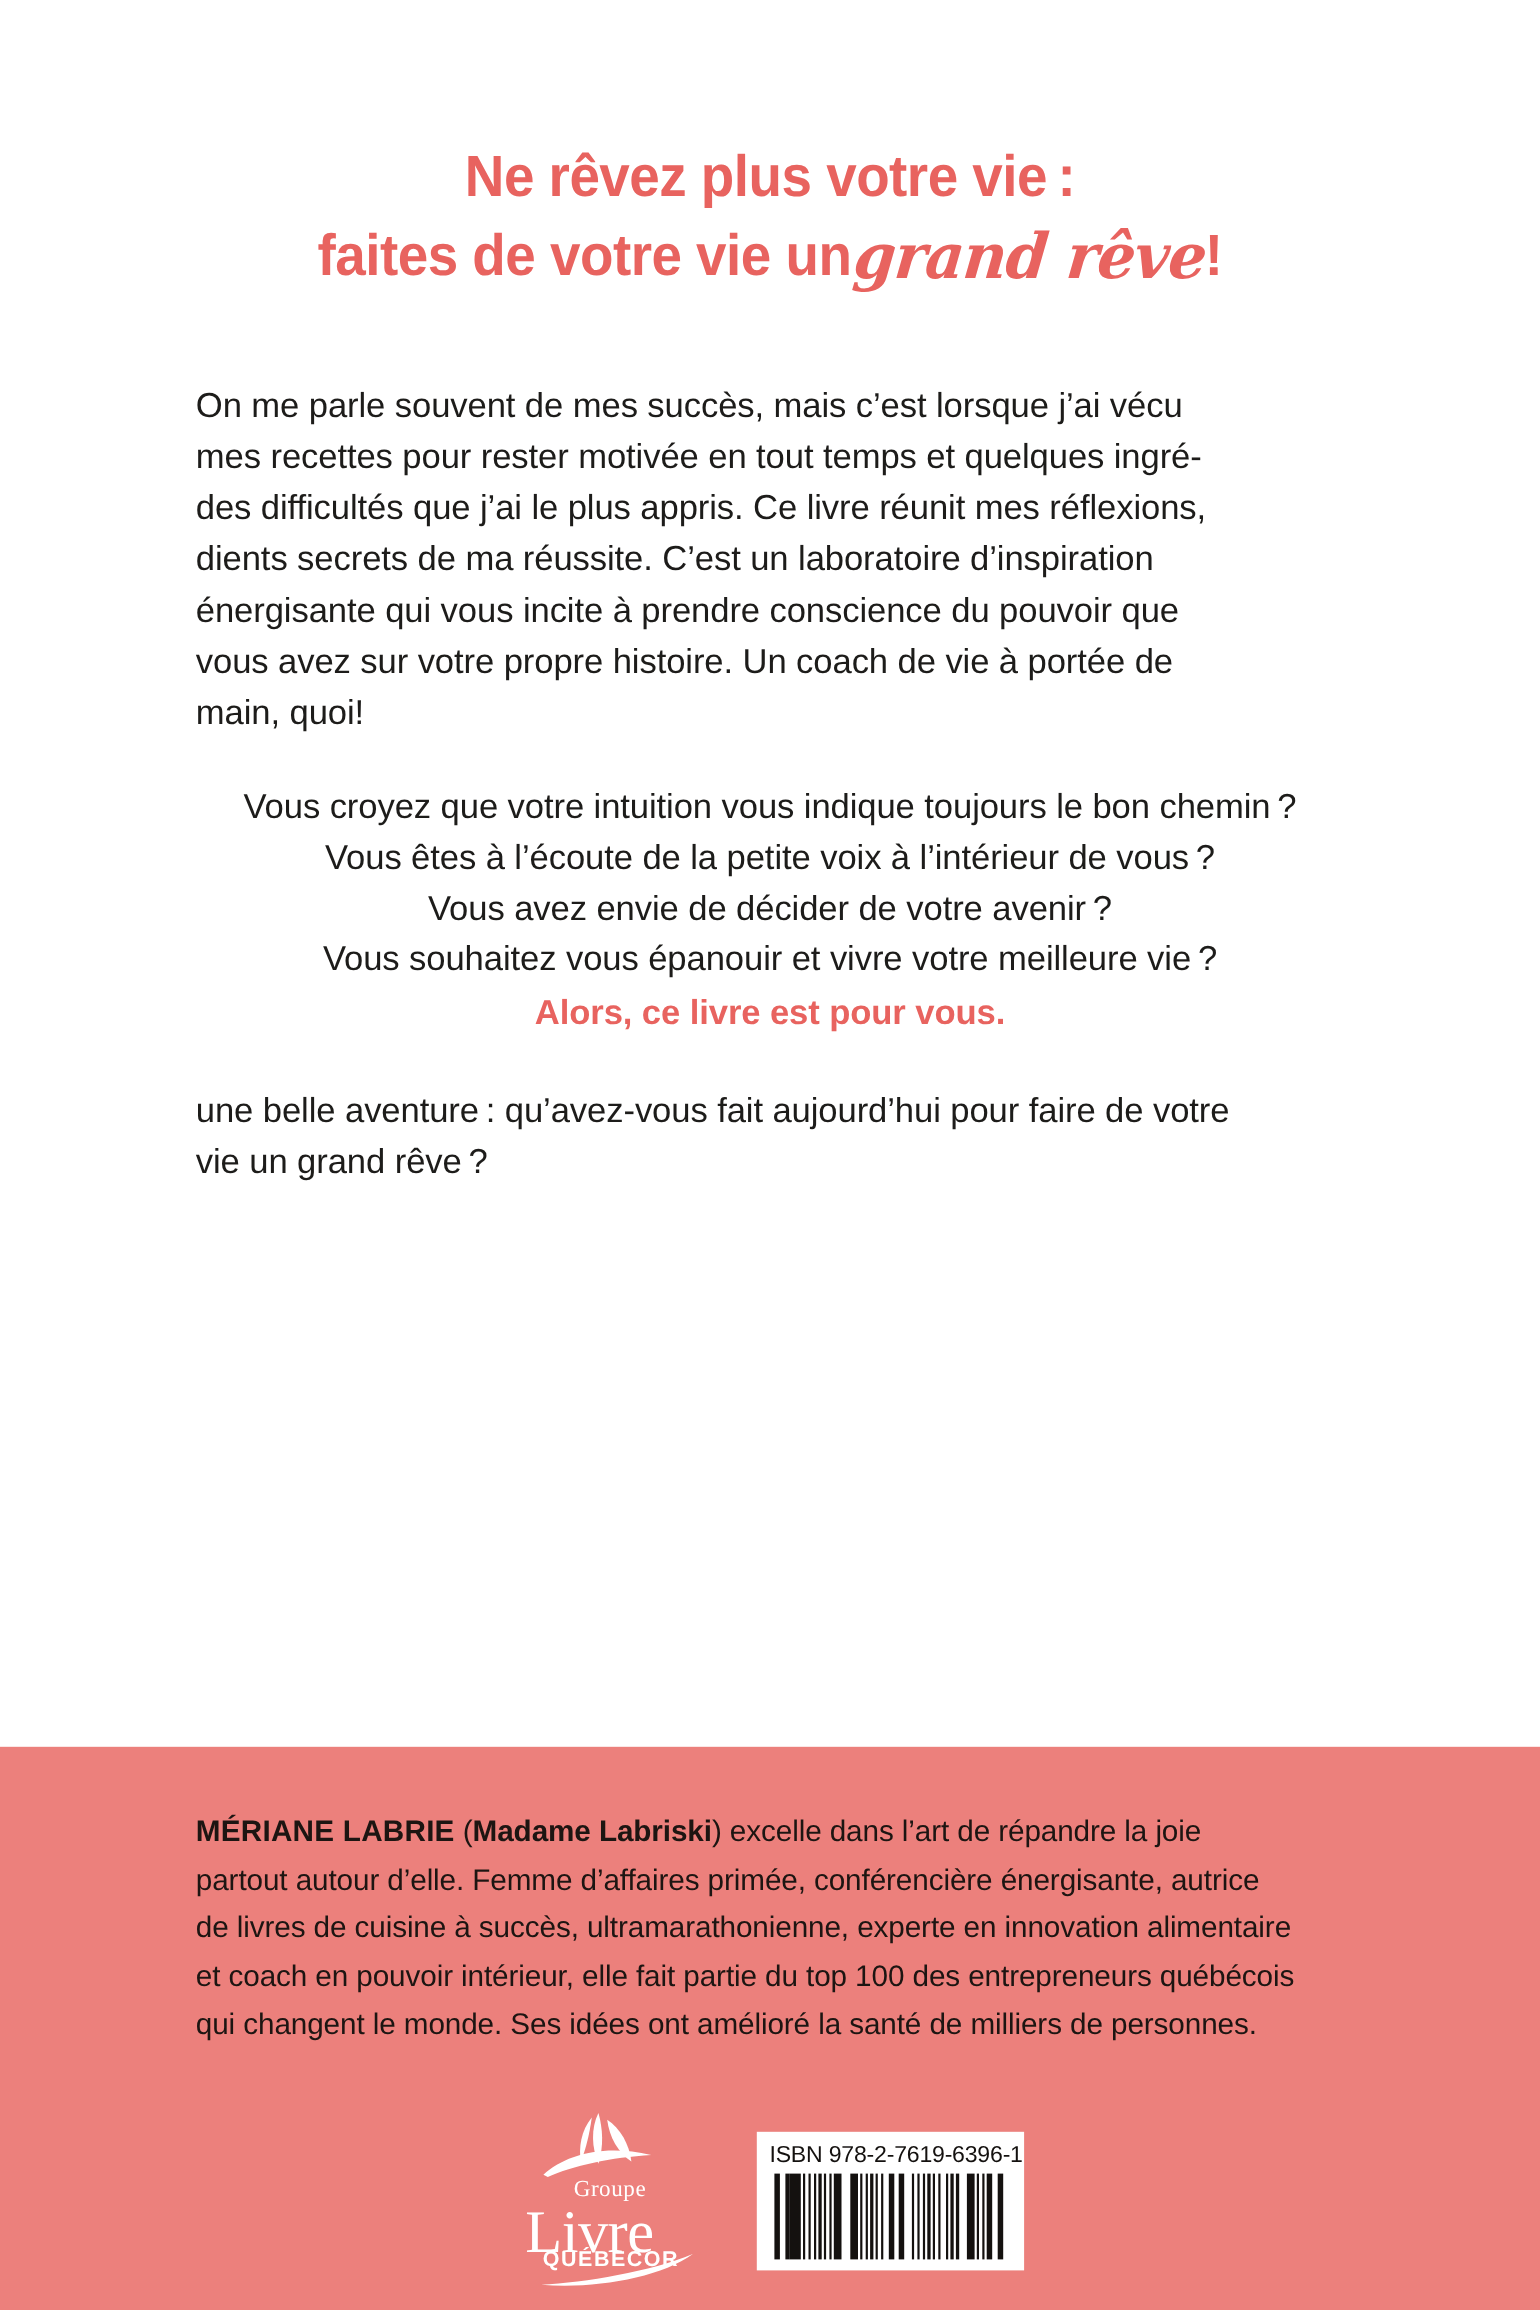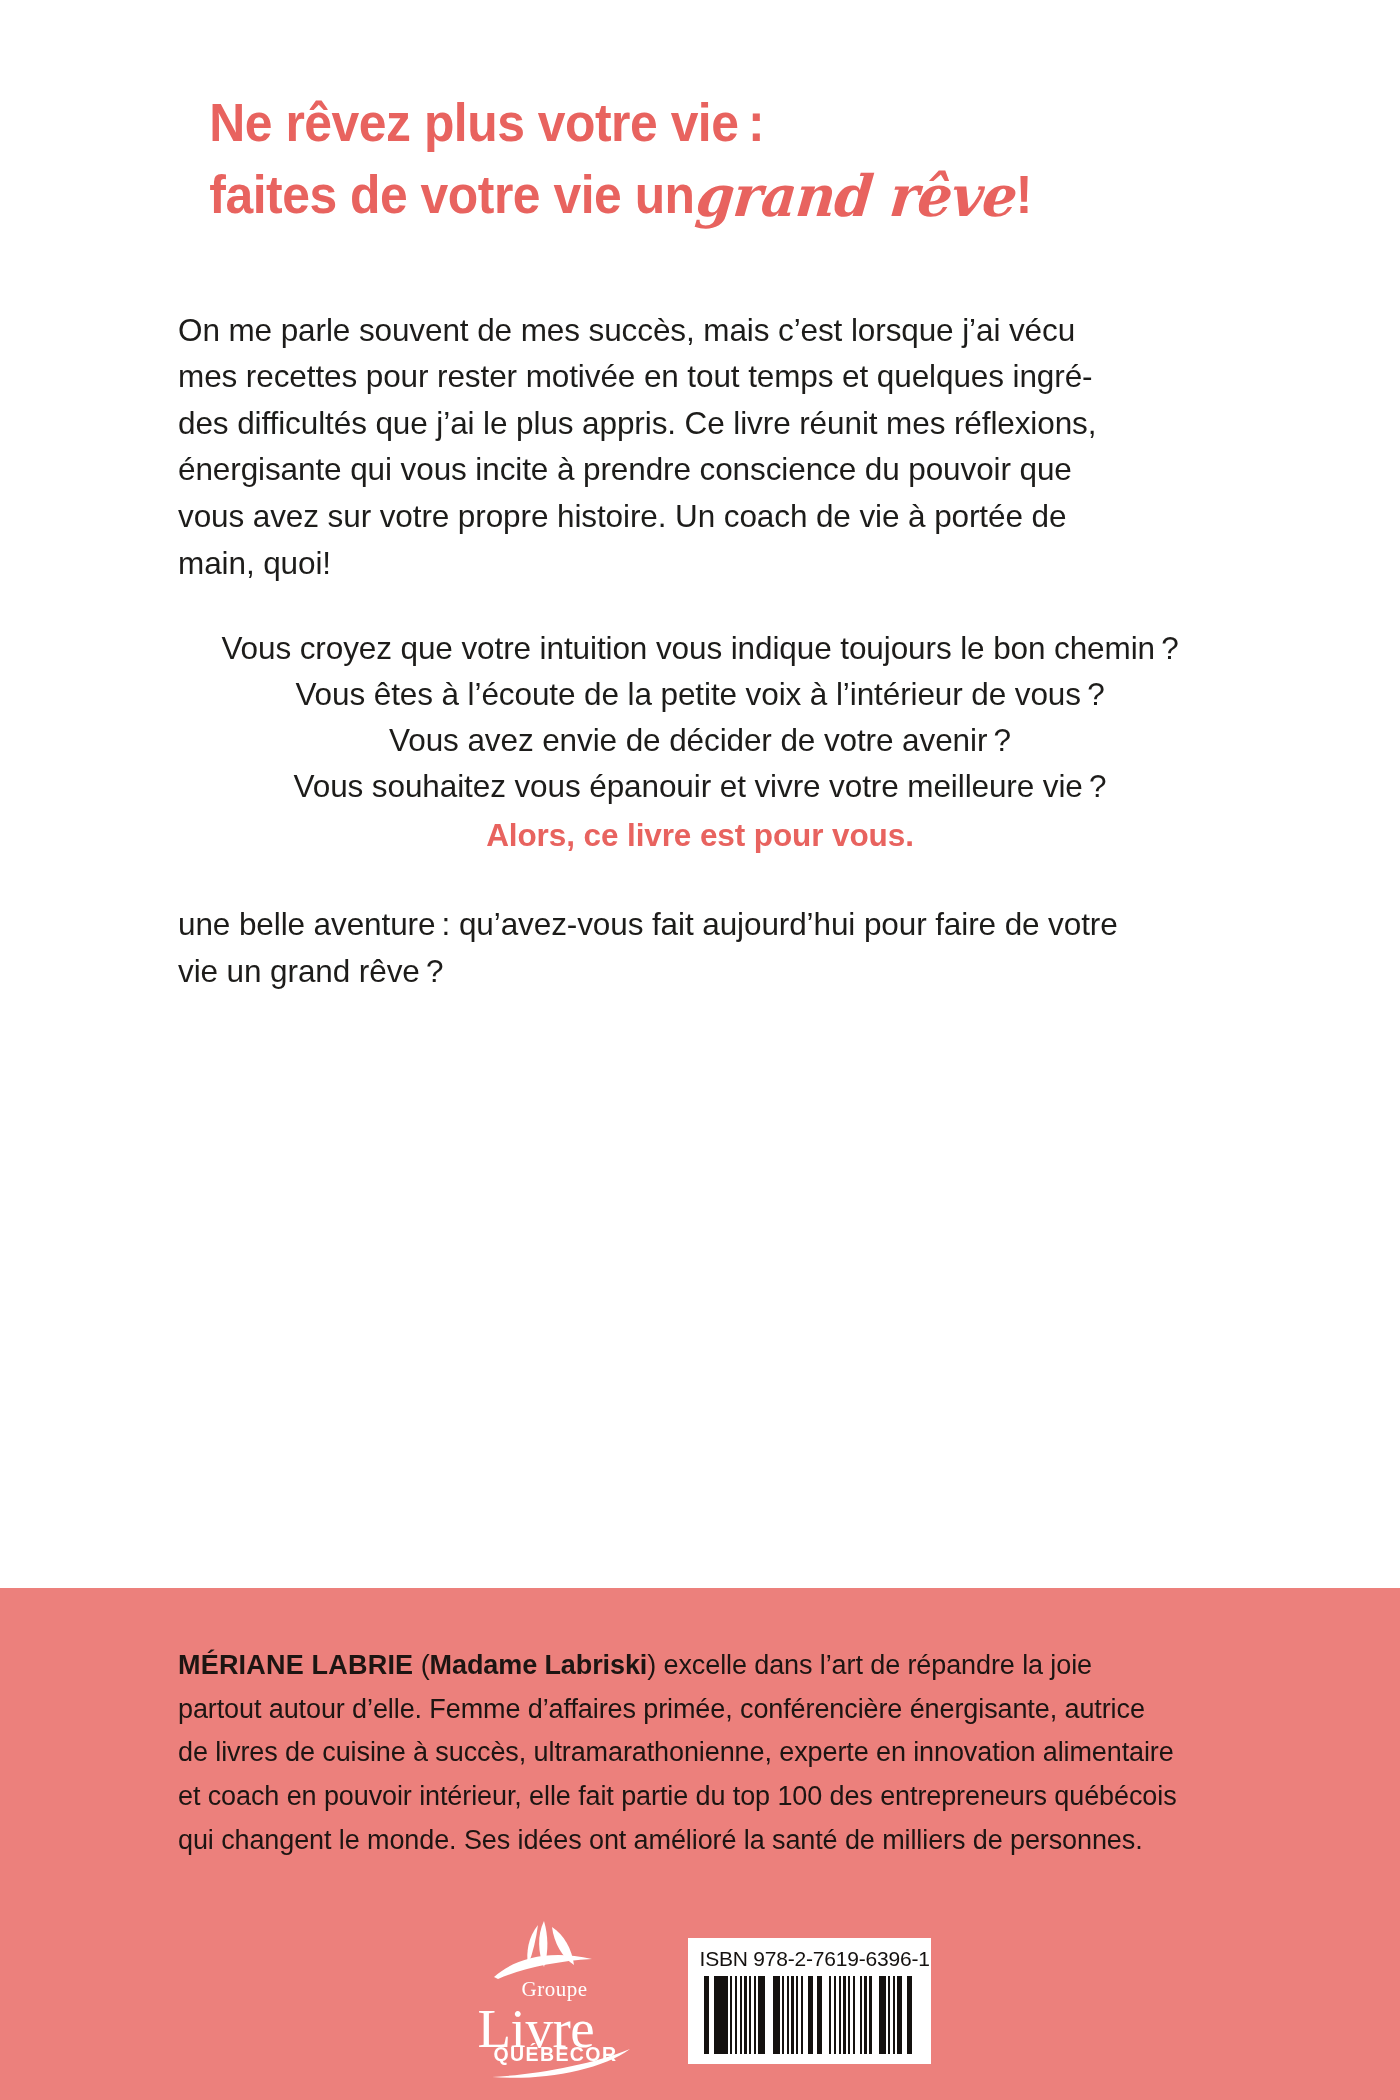--- a/index.html
+++ b/index.html
@@ -27,23 +27,23 @@
   
   .top-area {
     position: relative;
     height: 1588px;
     padding: 0 178px;
     box-sizing: border-box;
   }
 
   
   .headline {
-    margin: 0;
-    padding-top: 92px;
-    text-align: left;
+    margin: 10px;
+    padding-top: 120px;
+    text-align: center;
     color: #e8635f;
     font-weight: 700;
     line-height: 1.16;
     letter-spacing: -0.5px;
   }
   .headline-line {
     display: block;
     white-space: nowrap;
   }
   .headline-line-1 {
@@ -246,20 +246,21 @@
         <span>faites de votre vie un</span><span class="headline-script">grand rêve</span><span class="headline-bang">!</span>
       </span>
     </h1>
 
     <div class="body-block">
 
       <p class="para">
         <span class="ln">On me parle souvent de mes succès, mais c’est lorsque j’ai vécu</span>
         <span class="ln">mes recettes pour rester motivée en tout temps et quelques ingré-</span>
         <span class="ln">des difficultés que j’ai le plus appris. Ce livre réunit mes réflexions,</span>
+        <span class="ln">dients secrets de ma réussite. C’est un laboratoire d’inspiration</span>
         <span class="ln">énergisante qui vous incite à prendre conscience du pouvoir que</span>
         <span class="ln">vous avez sur votre propre histoire. Un coach de vie à portée de</span>
         <span class="ln">main, quoi!</span>
       </p>
 
       <div class="questions">
         <span class="ln">Vous croyez que votre intuition vous indique toujours le bon chemin ?</span>
         <span class="ln">Vous êtes à l’écoute de la petite voix à l’intérieur de vous ?</span>
         <span class="ln">Vous avez envie de décider de votre avenir ?</span>
         <span class="ln">Vous souhaitez vous épanouir et vivre votre meilleure vie ?</span>

